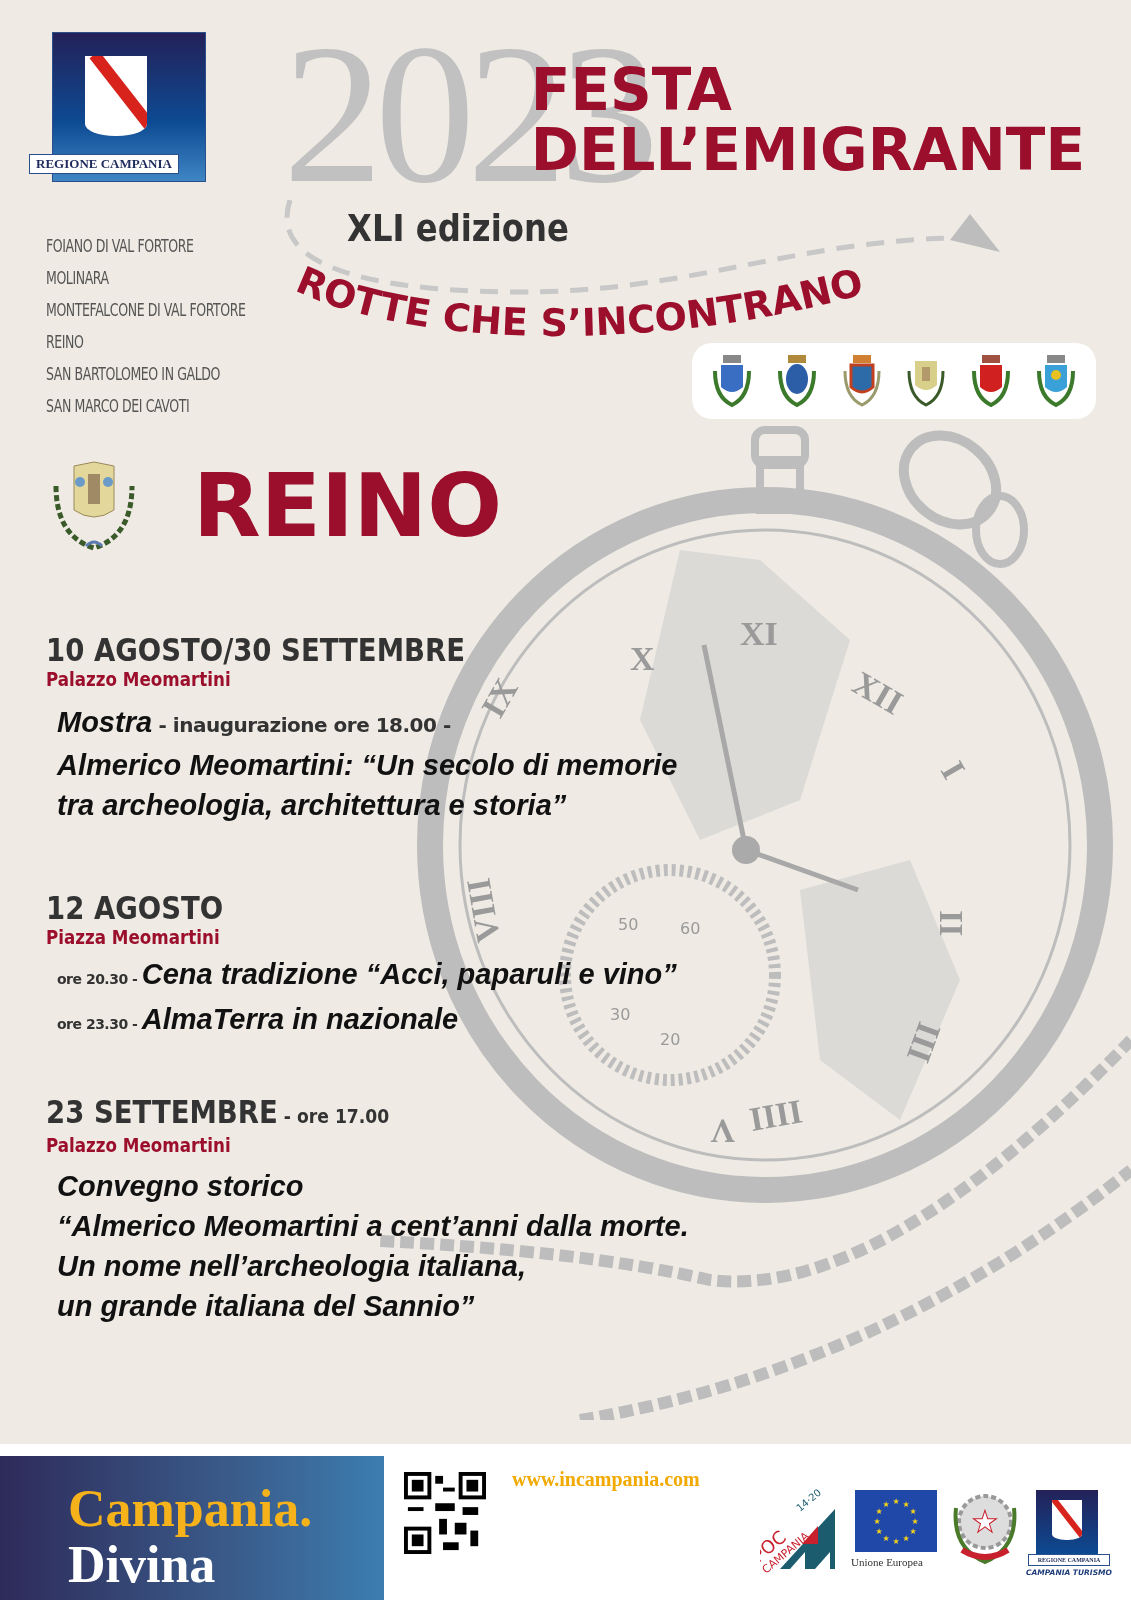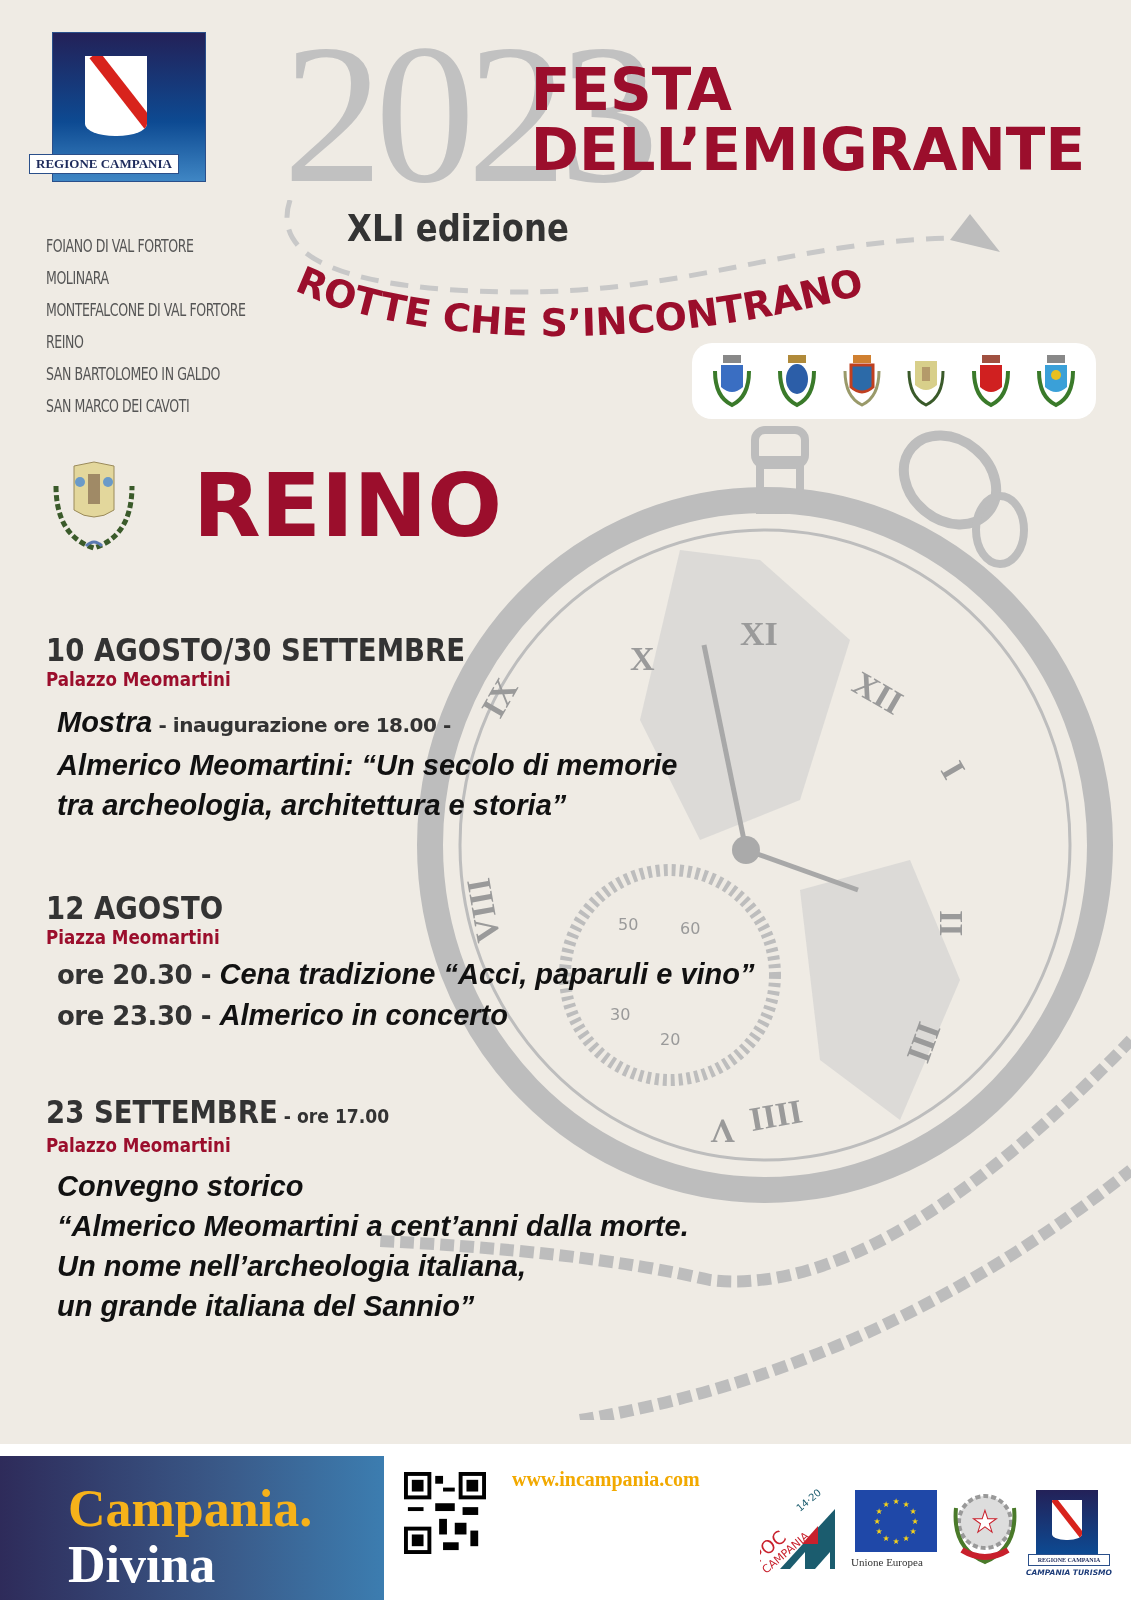--- a/index.html
+++ b/index.html
@@ -19,21 +19,21 @@
   .crest{width:46px;height:56px;position:relative;}
   .reino-crest{left:46px;top:460px;width:96px;height:96px;}
   .reino-title{left:193px;top:456px;font-family:"DejaVu Sans",sans-serif;font-weight:bold;color:#9b0e2c;font-size:88px;line-height:100px;}
   .clock{left:380px;top:420px;}
   .ev{left:46px;}
   .ev-date{font-family:"DejaVu Sans",sans-serif;font-weight:bold;color:#333;font-size:32px;line-height:36px;transform:scaleX(0.86);transform-origin:left top;white-space:nowrap;}
   .ev-date .sm{font-size:20px;}
   .ev-place{font-family:"DejaVu Sans",sans-serif;font-weight:bold;color:#9b0e2c;font-size:19px;line-height:22px;transform:scaleX(0.88);transform-origin:left top;white-space:nowrap;}
   .ev-line{font-family:"Liberation Sans",sans-serif;font-style:italic;font-weight:bold;color:#111;font-size:29px;line-height:40px;white-space:nowrap;margin-left:11px;}
   .ev-line .meta{font-style:normal;color:#333;font-family:"DejaVu Sans",sans-serif;font-size:20px;letter-spacing:-0.5px;}
-  .ev-line .time{font-style:normal;color:#333;font-family:"DejaVu Sans",sans-serif;font-size:26px;letter-spacing:-0.5px;}
+  .ev-line .time{font-style:normal;color:#333;font-family:"DejaVu Sans",sans-serif;font-size:14px;letter-spacing:-0.5px;}
   .footer{left:0;top:1444px;width:1131px;height:156px;background:#fff;}
   .cd{left:0;top:12px;width:384px;height:156px;background:linear-gradient(90deg,#2e2b5a,#3a5b8a 60%,#3c7db0);}
   .cd-1{left:68px;top:24px;font-family:"Liberation Serif",serif;font-weight:bold;color:#f6b21a;font-size:52px;line-height:58px;}
   .cd-2{left:68px;top:80px;font-family:"Liberation Serif",serif;font-weight:bold;color:#fff;font-size:52px;line-height:58px;}
   .qr{left:404px;top:28px;width:82px;height:82px;}
   .url{left:512px;top:24px;font-family:Liberation Serif, serif;font-weight:bold;color:#f2a900;font-size:20px;}
   .disc{left:512px;top:48px;width:226px;font-family:"DejaVu Sans",sans-serif;font-size:8.5px;line-height:11px;color:#222;text-align:justify;}
   .poc{left:760px;top:40px;}
   .eu{left:855px;top:46px;width:82px;height:62px;background:#1f48a8;}
   .eu-label{left:851px;top:112px;font-family:"Liberation Serif",serif;font-size:11px;color:#333;}
@@ -172,21 +172,21 @@
   <div class="ev-line">tra archeologia, architettura e storia”</div>
 </div>
 
 <div class="abs ev" style="top:890px">
   <div class="ev-date">12 AGOSTO</div>
   <div class="ev-place">Piazza Meomartini</div>
   <div class="ev-line" style="margin-top:6px">
     <span class="time">ore 20.30 - </span><span>Cena tradizione “Acci, paparuli e vino”</span>
   </div>
   <div class="ev-line">
-    <span class="time">ore 23.30 - </span><span>Almerico in concerto</span>
+    <span class="time">ore 23.30 - </span><span>AlmaTerra in nazionale</span>
   </div>
 </div>
 
 <div class="abs ev" style="top:1094px">
   <div class="ev-date"><span>23 SETTEMBRE</span><span class="sm"> - ore 17.00</span></div>
   <div class="ev-place">Palazzo Meomartini</div>
   <div class="ev-line" style="margin-top:10px">Convegno storico</div>
   <div class="ev-line">“Almerico Meomartini a cent’anni dalla morte.</div>
   <div class="ev-line">Un nome nell’archeologia italiana,</div>
   <div class="ev-line">un grande italiana del  Sannio”</div>

